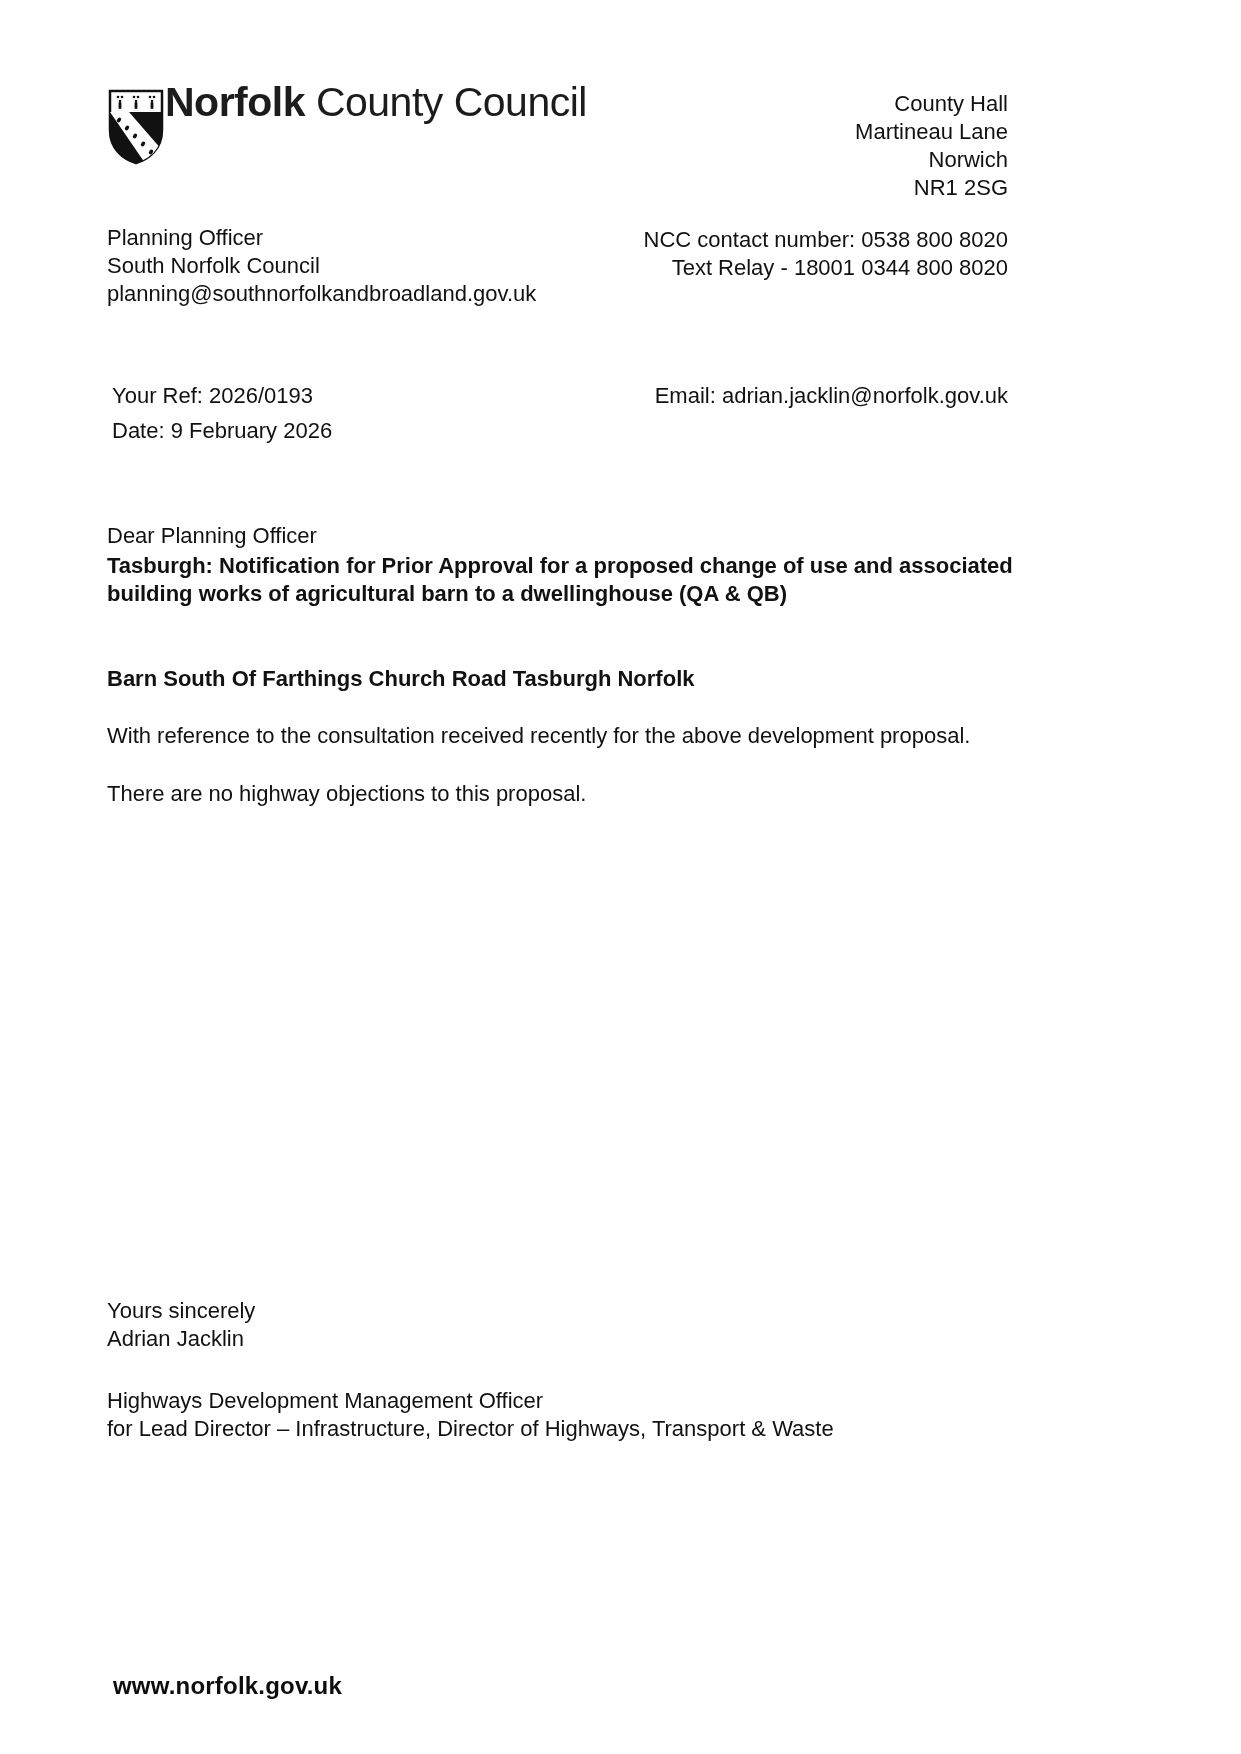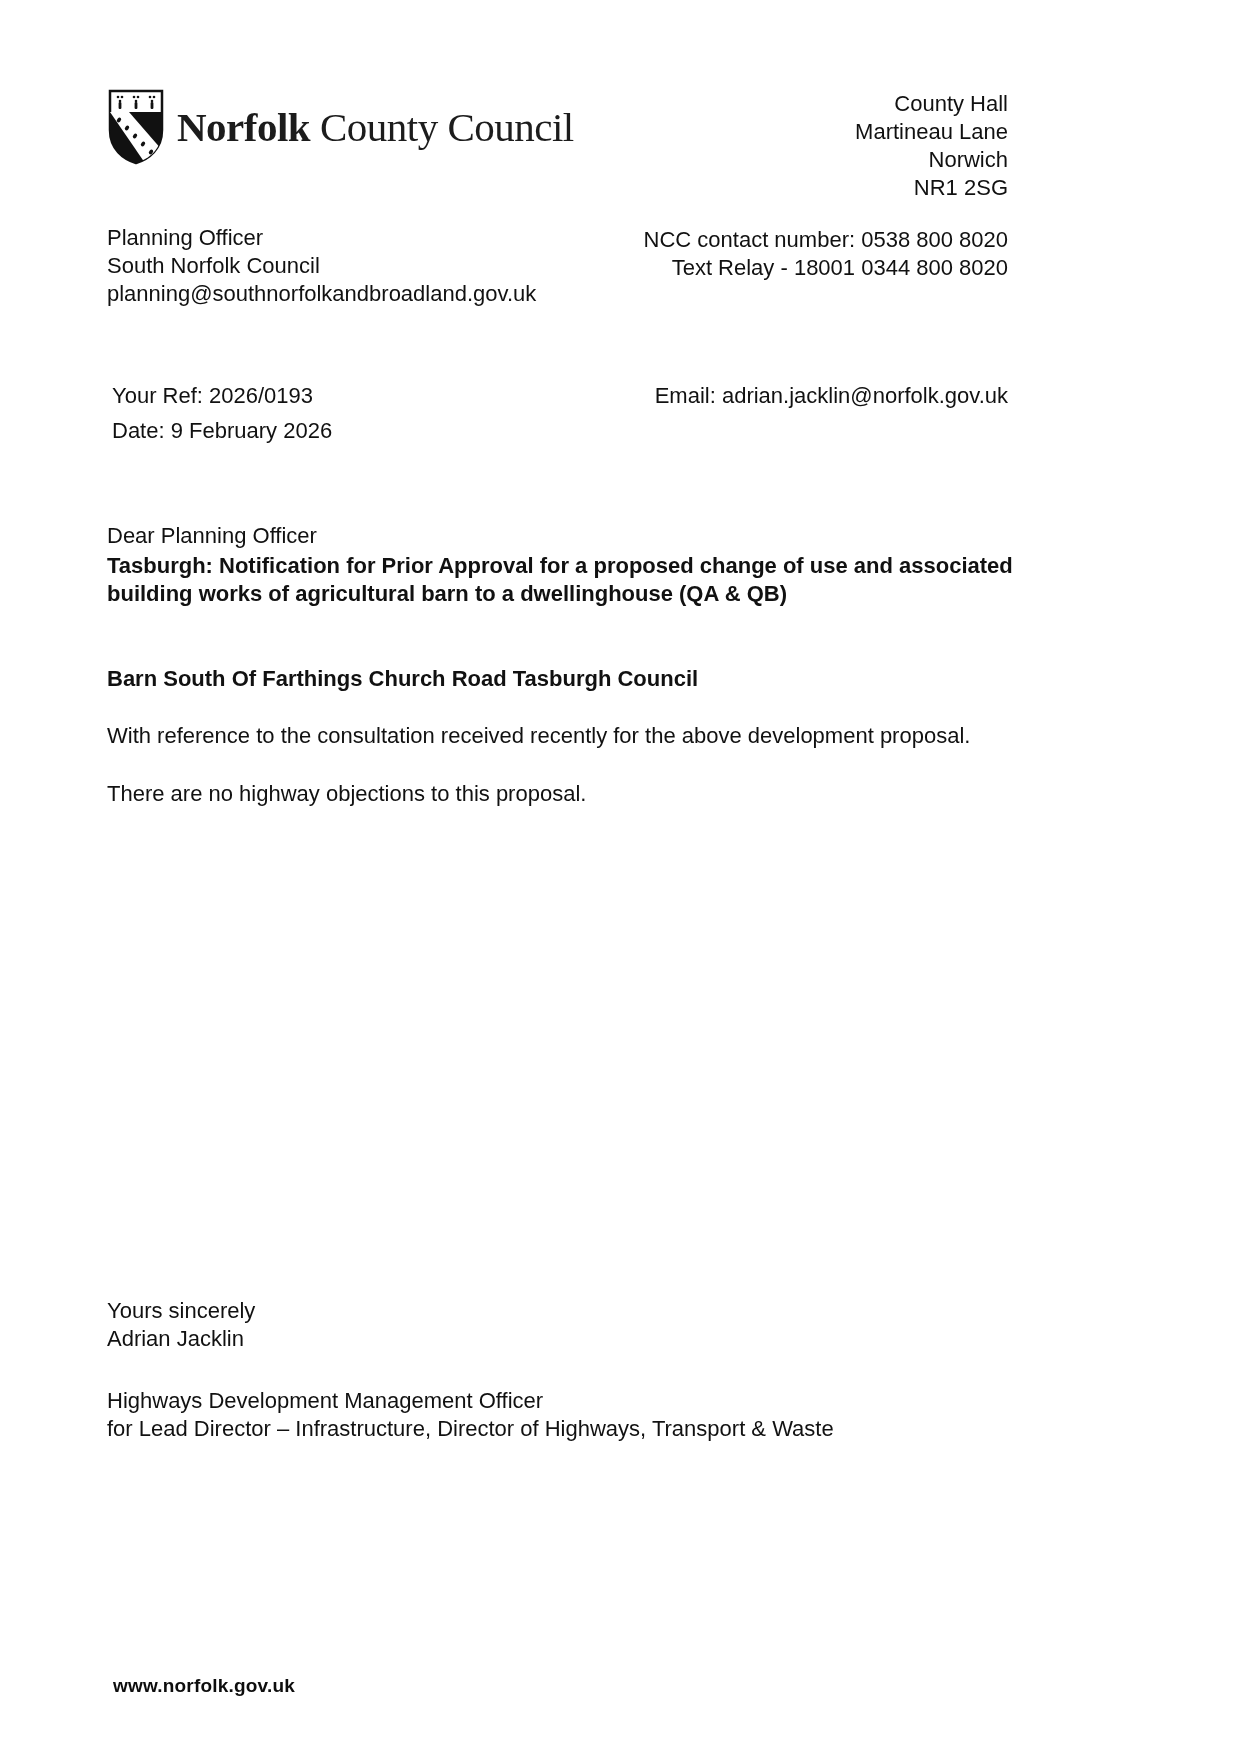--- a/index.html
+++ b/index.html
@@ -10,27 +10,27 @@
     height: 1754px;
     background: #ffffff;
     font-family: "Liberation Sans", sans-serif;
     color: #111111;
     font-size: 22px;
     line-height: 28px;
     overflow: hidden;
   }
   .abs { position: absolute; }
   .right-col { text-align: right; }
-  .logo-wrap { display: flex; align-items: center; gap: 12px; font-family: Liberation Serif, serif; }
+  .logo-wrap { display: flex; gap: 0; }
   .logo-text { font-size: 41px; letter-spacing: -0.5px; color: #1c1c1c; white-space: nowrap; }
   .logo-text b { font-weight: 700; }
   .bold { font-weight: 700; }
   .refs { line-height: 35px; }
   .subject { font-weight: 700; max-width: 912px; }
-  .footer-url { font-weight: 700; font-size: 19px; letter-spacing: 0.2px; color: #0d0d0d; }
+  .footer-url { font-weight: 700; font-size: 24px; letter-spacing: 0.2px; color: #0d0d0d; }
   .line { white-space: nowrap; }
 </style>
 </head>
 <body>
 
 <div class="page">
 
   <div class="abs logo-wrap" style="left:107px; top:88px;">
     <span style="display:inline-block; width:58px; height:78px;">
       <svg width="58" height="78" viewBox="0 0 58 78" xmlns="http://www.w3.org/2000/svg">
@@ -97,21 +97,21 @@
   </div>
 
   <div class="abs right-col refs" style="right:233px; top:378px;">
     <div class="line">Email: adrian.jacklin@norfolk.gov.uk</div>
   </div>
 
   <div class="abs" style="left:107px; top:522px;">Dear Planning Officer</div>
 
   <div class="abs subject" style="left:107px; top:552px;">Tasburgh: Notification for Prior Approval for a proposed change of use and associated building works of agricultural barn to a dwellinghouse (QA &amp; QB)</div>
 
-  <div class="abs bold" style="left:107px; top:665px;">Barn South Of Farthings Church Road Tasburgh Council</div>
+  <div class="abs bold" style="left:107px; top:665px;">Barn South Of Farthings Church Road Tasburgh Norfolk</div>
 
   <div class="abs" style="left:107px; top:722px;">With reference to the consultation received recently for the above development proposal.</div>
   <div class="abs" style="left:107px; top:780px;">There are no highway objections to this proposal.</div>
 
   <div class="abs" style="left:107px; top:1297px;">
     <div class="line">Yours sincerely</div>
     <div class="line">Adrian Jacklin</div>
   </div>
 
   <div class="abs" style="left:107px; top:1387px;">

